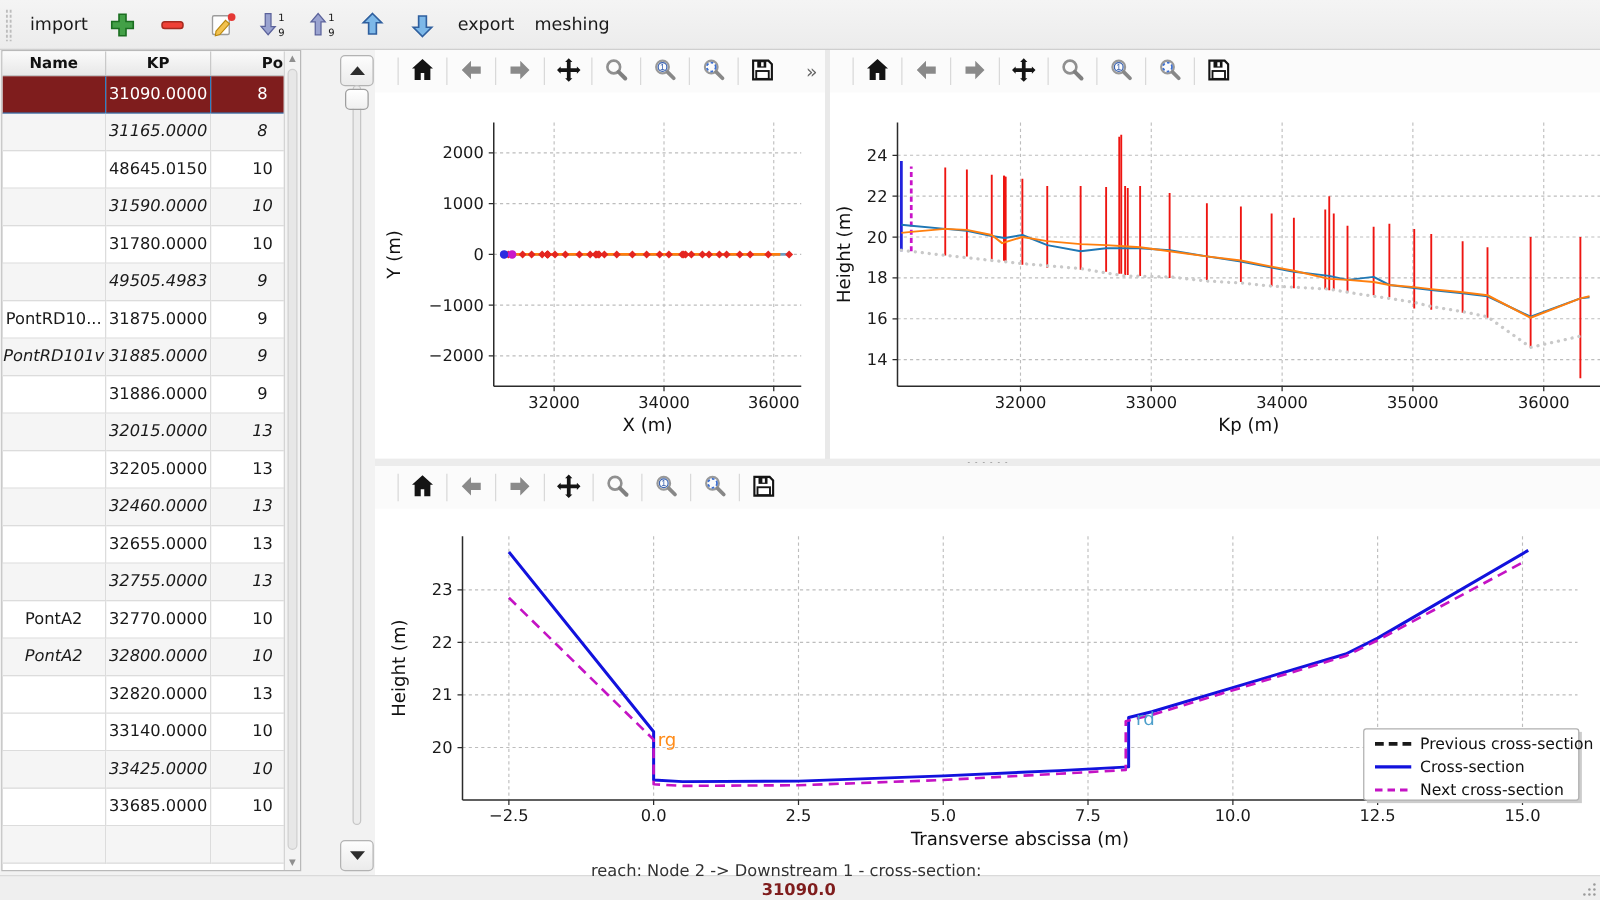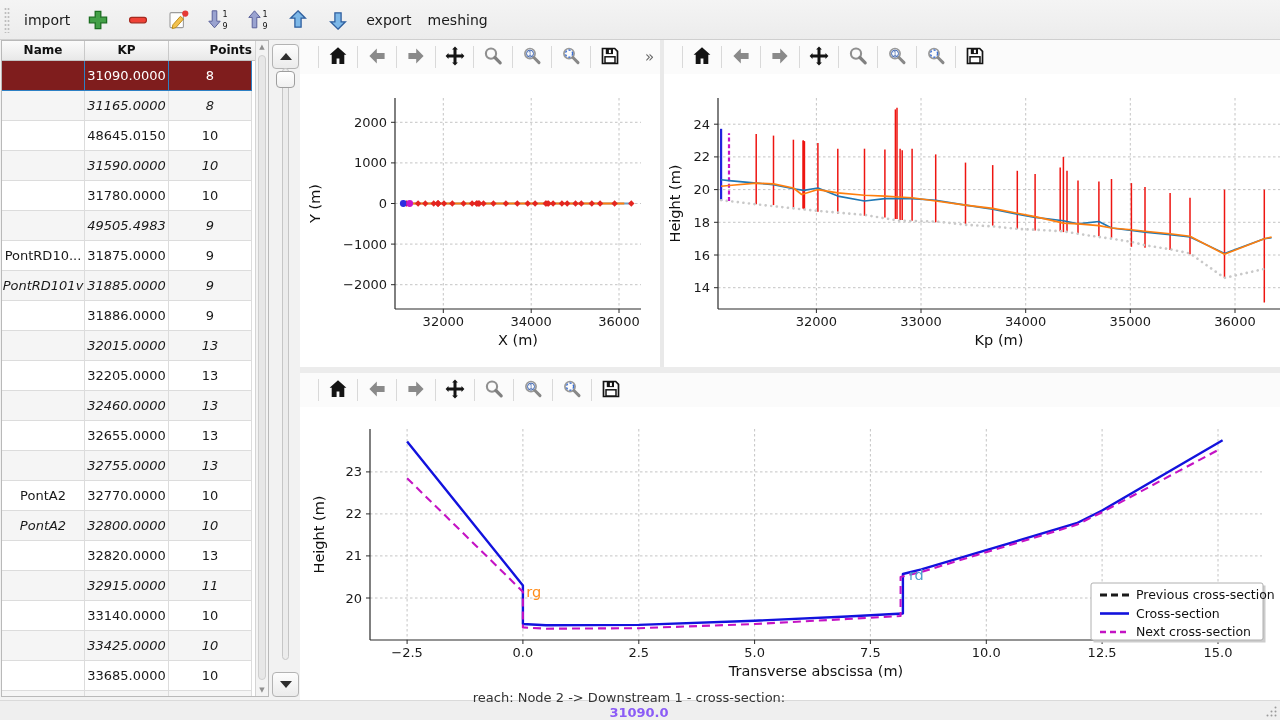--- a/index.html
+++ b/index.html
@@ -23,21 +23,21 @@
   #main-toolbar-items{display:flex;align-items:center;gap:4px;}
   .tb-btn{
     display:flex;align-items:center;justify-content:center;
     height:30px;min-width:28px;padding:0 6px;border:none;background:transparent;
     font-family:inherit;font-size:14px;color:#1a1a1a;border-radius:3px;
   }
   .tb-btn svg{display:block;}
   
   #left-panel{position:absolute;left:0;top:40px;width:300px;height:660px;background:#f2f2f2;}
   #cs-table{
-    position:absolute;left:1px;top:0;width:268px;height:657px;
+    position:absolute;left:1px;top:0;width:240px;height:657px;
     background:#fff;border:1px solid #b9b9b9;box-sizing:border-box;overflow:hidden;
   }
   .cs-row,.cs-head{display:grid;grid-template-columns:83px 84px 83px;}
   .cs-head{
     height:19px;background:linear-gradient(#fbfbfb,#e8e8e8);
     border-bottom:1px solid #c3c3c3;
   }
   .cs-head div{
     font-size:12px;font-weight:bold;color:#111;text-align:center;line-height:19px;
     border-right:1px solid #c9c9c9;overflow:hidden;
@@ -106,21 +106,21 @@
     background-image:radial-gradient(#a9a9a9 1px,transparent 1.1px);
     background-size:6px 2px;
   }
   
   #status-bar{
     position:absolute;left:0;top:700px;width:1280px;height:20px;
     background:#efefef;border-top:1px solid #dadada;box-sizing:border-box;
     display:flex;align-items:center;justify-content:flex-end;
     font-size:13px;color:#333;padding-right:22px;flex-direction:column;
   }
-  #status-bar b{color:#8b5cf6;margin-left:20px;}
+  #status-bar b{color:#7f1d1d;margin-left:20px;}
   #resize-grip{position:absolute;right:2px;bottom:2px;width:13px;height:13px;}
 </style>
 </head>
 <body>
 
 <div id="app">
 
   <div id="main-toolbar">
     <div class="tb-handle"></div>
     <div id="main-toolbar-items">
@@ -270,25 +270,20 @@
           </div>
           <div class="cs-row alt">
             <div>PontA2</div>
             <div>32800.0000</div>
             <div>10</div>
           </div>
           <div class="cs-row">
             <div></div>
             <div>32820.0000</div>
             <div>13</div>
-          </div>
-          <div class="cs-row alt">
-            <div></div>
-            <div>32915.0000</div>
-            <div>11</div>
           </div>
           <div class="cs-row">
             <div></div>
             <div>33140.0000</div>
             <div>10</div>
           </div>
           <div class="cs-row alt">
             <div></div>
             <div>33425.0000</div>
             <div>10</div>

